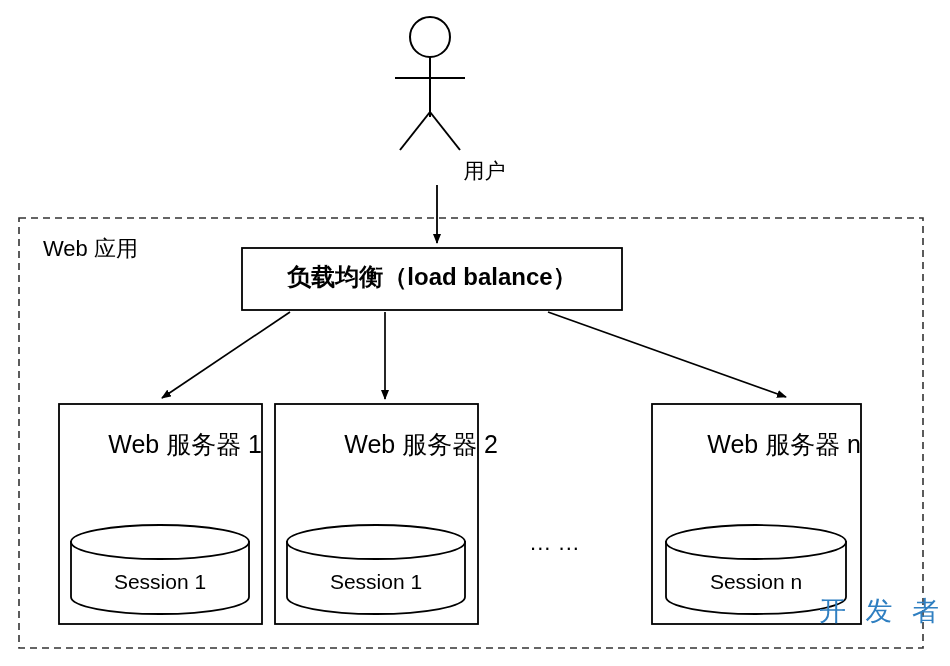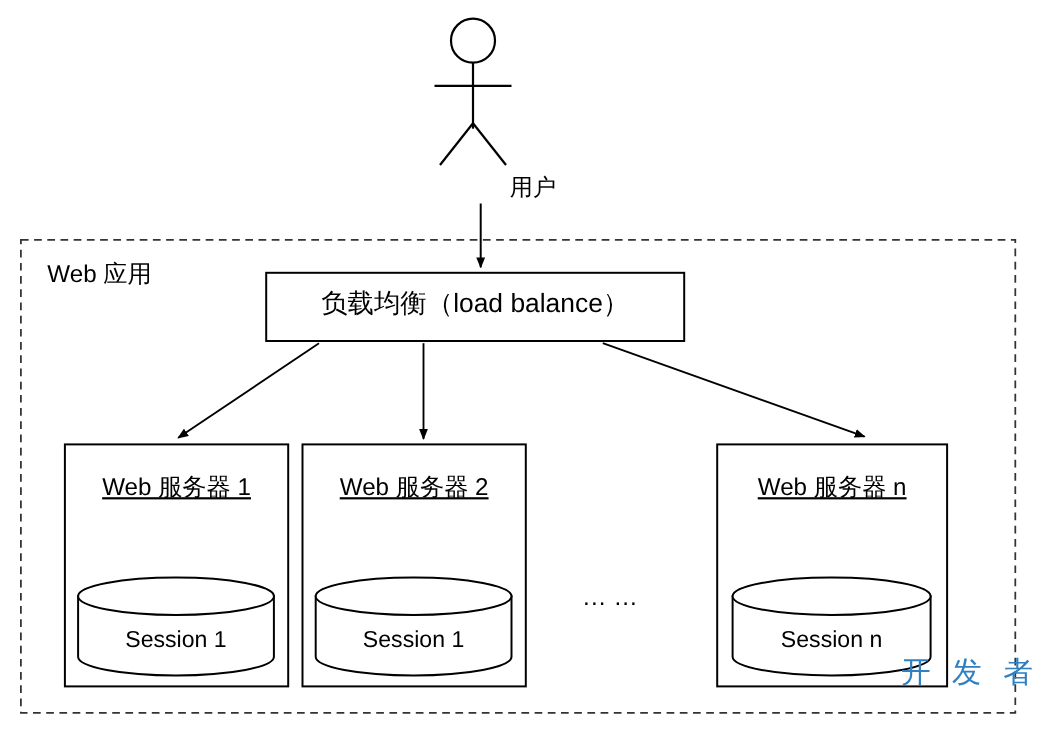--- a/index.html
+++ b/index.html
@@ -46,26 +46,26 @@
     top: 238px;
     font-size: 22px;
   }
   
   .lb-label {
     left: 242px;
     top: 265px;
     width: 380px;
     text-align: center;
     font-size: 24px;
+    font-weight: bold;
   }
   
   .server-title {
-    font-size: 22px;
-    text-align: center;
-    text-decoration: underline;
+    font-size: 25px;
+    text-align: right;
   }
   
   .session-label {
     font-size: 21px;
     text-align: center;
   }
   .ellipsis-label {
     left: 500px;
     top: 532px;
     width: 110px;
@@ -161,21 +161,21 @@
 
   <div class="lbl actor-label">用户</div>
 
   <div class="lbl container-label">Web 应用</div>
 
   <div class="lbl lb-label">负载均衡（load balance）</div>
 
   <div class="lbl server-title" style="left:59px; top:432px; width:203px;">Web 服务器 1</div>
   <div class="lbl session-label" style="left:71px; top:571px; width:178px;">Session 1</div>
 
-  <div class="lbl server-title" style="left:275px; top:432px; width:203px;">Web 服务器 2</div>
+  <div class="lbl server-title" style="left:275px; top:432px; width:203px;padding-left:20px;">Web 服务器 2</div>
   <div class="lbl session-label" style="left:287px; top:571px; width:178px;">Session 1</div>
 
   <div class="lbl session-label" style="left:666px; top:571px; width:180px;">Session n</div>
   <div class="lbl server-title" style="left:652px; top:432px; width:209px;">Web 服务器 n</div>
 
   <div class="lbl ellipsis-label">... ...</div>
 
   <div class="watermark">
     <div class="wm-cn">开 发 者</div>
   </div>

